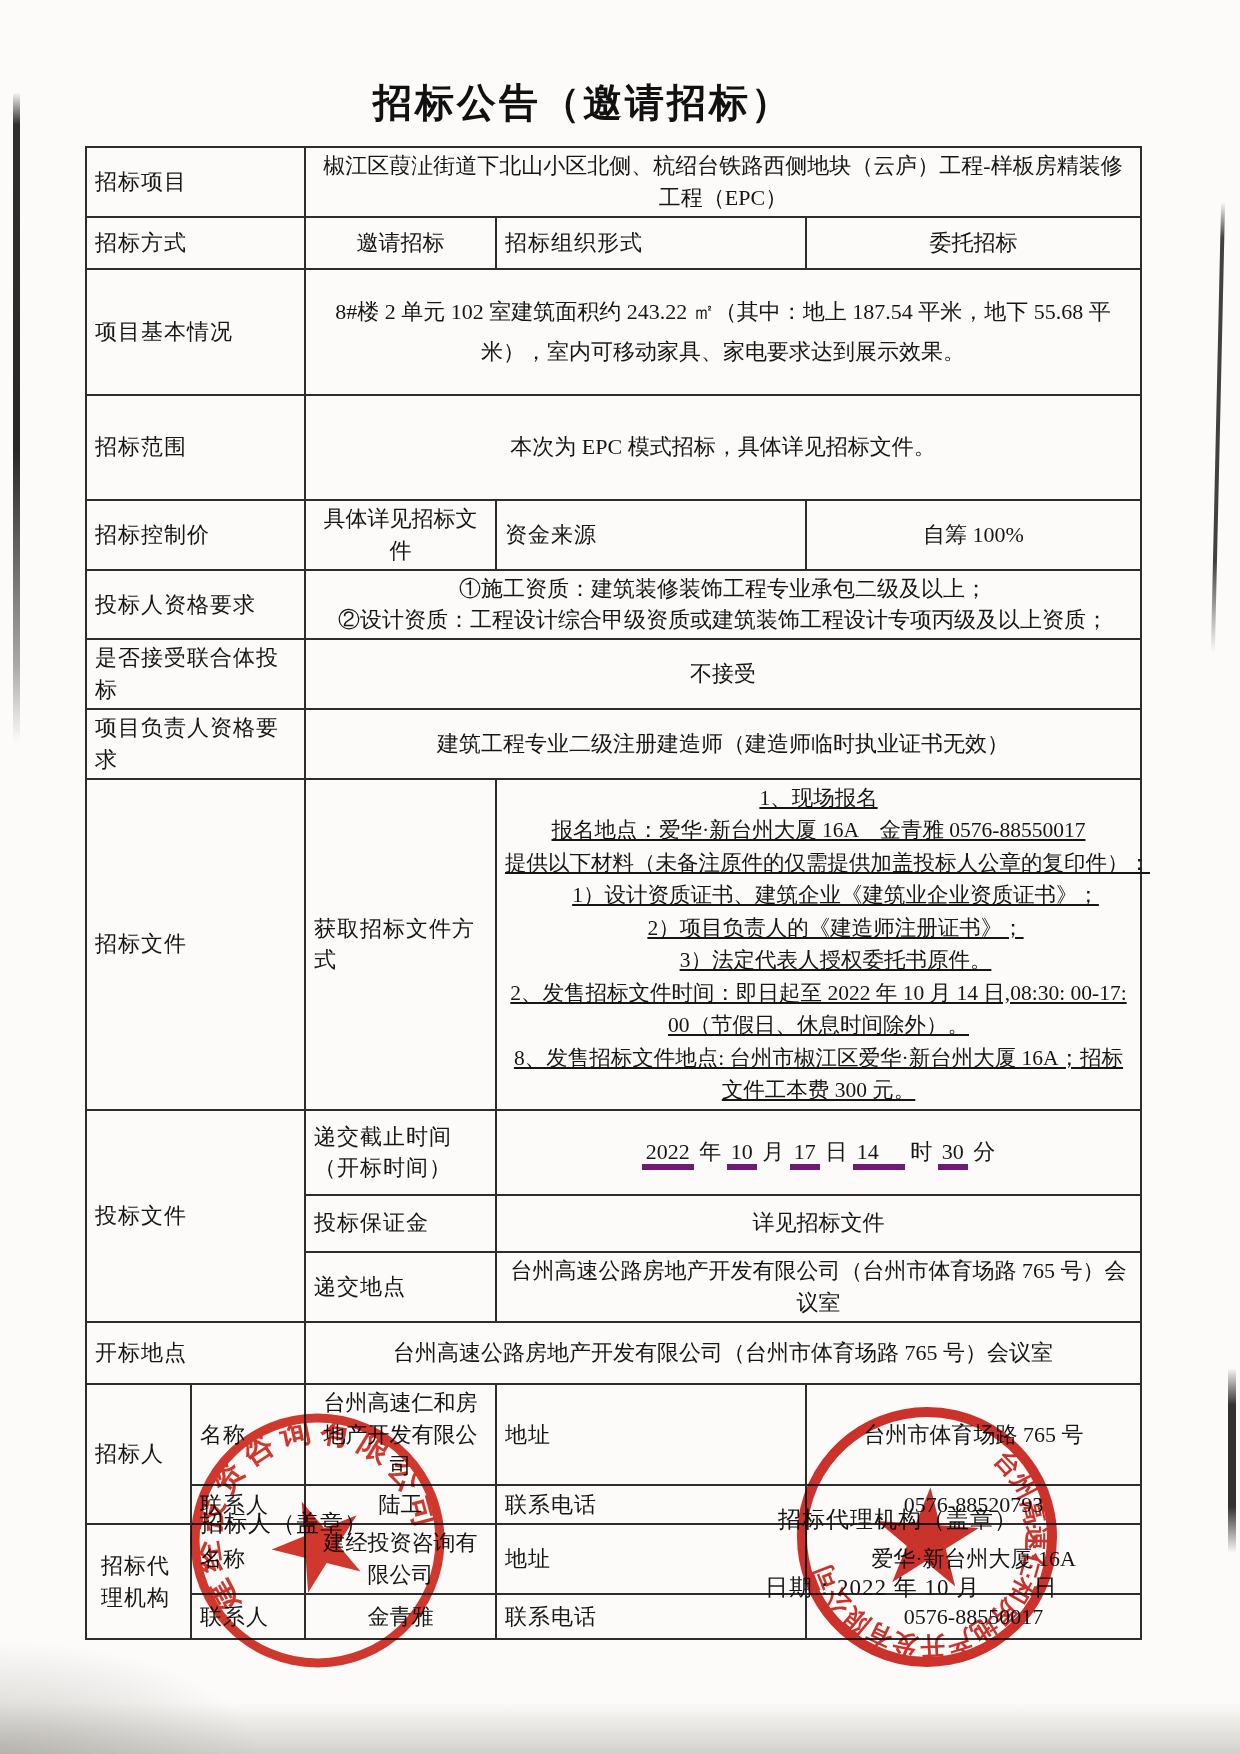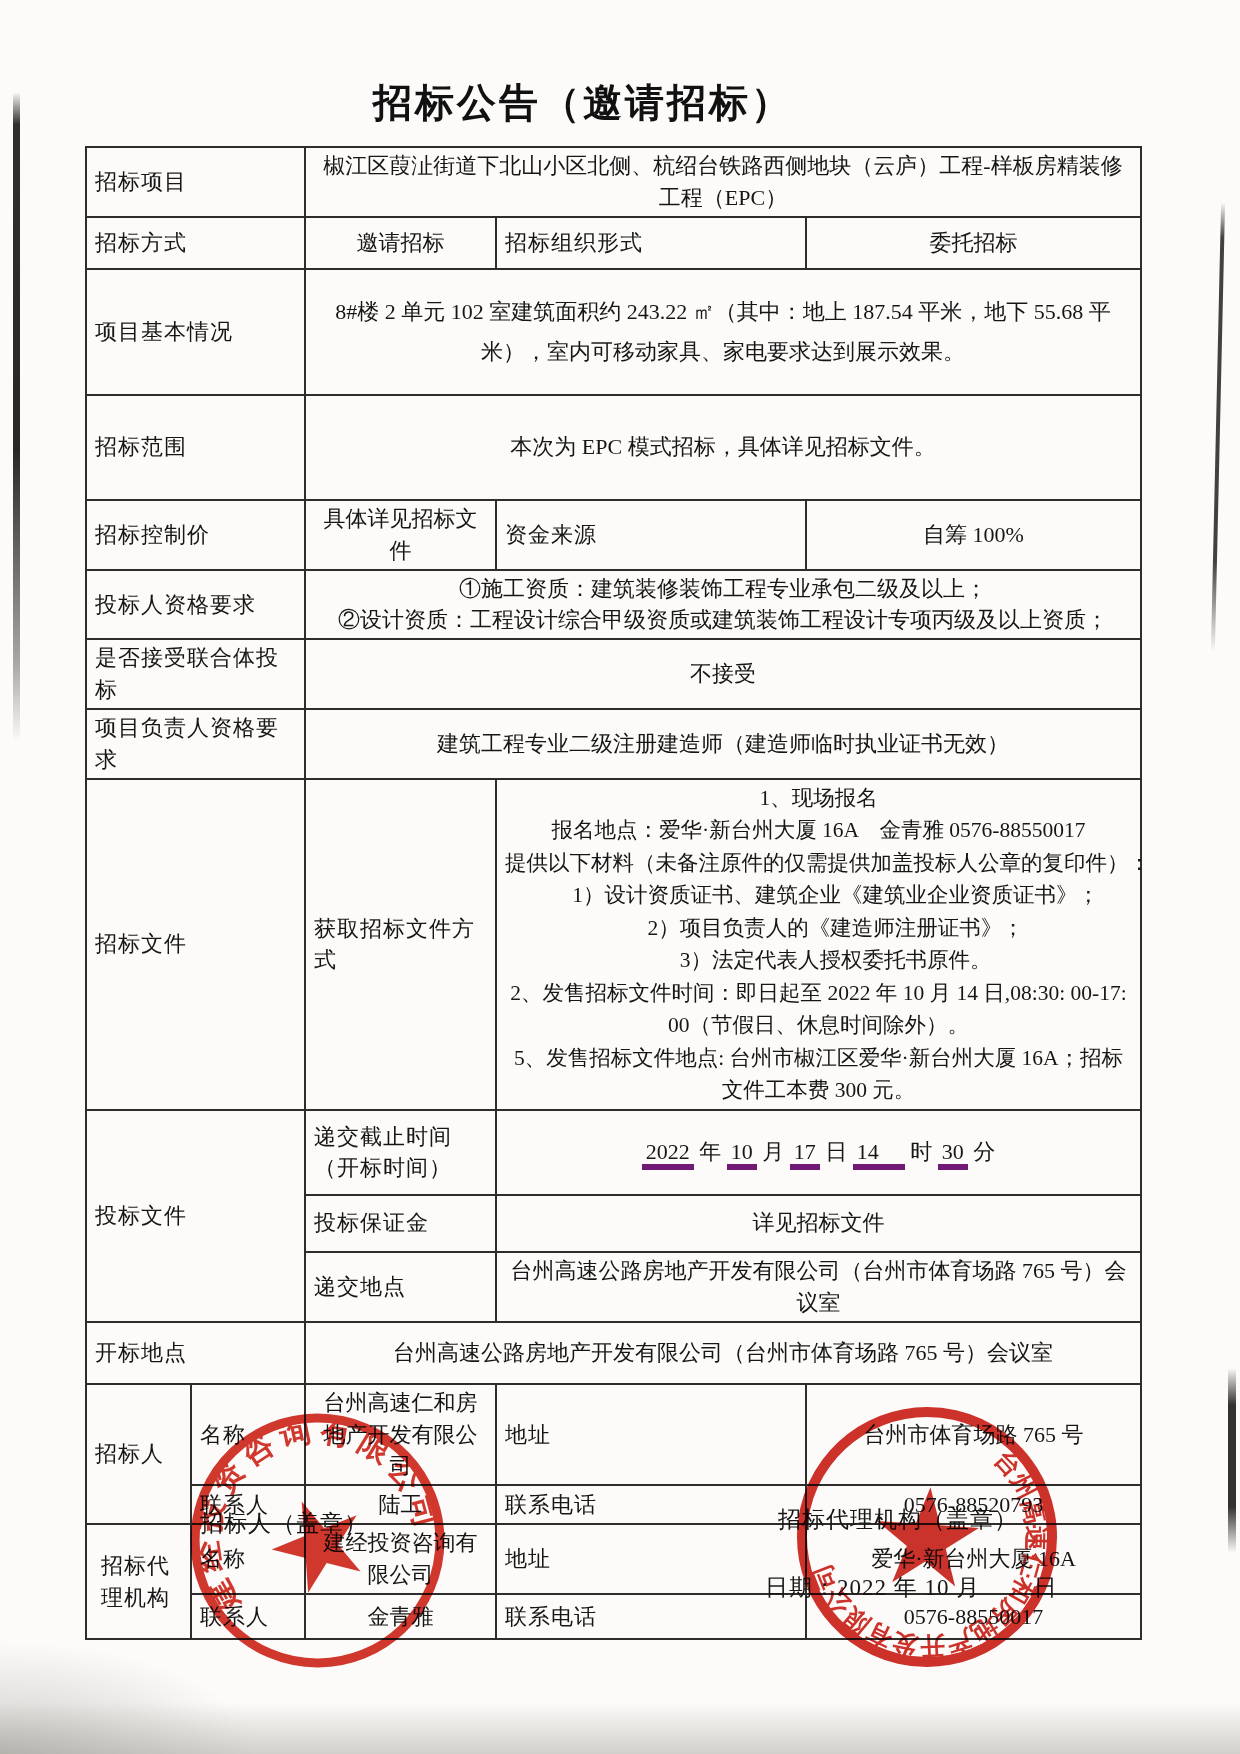--- a/index.html
+++ b/index.html
@@ -11,21 +11,21 @@
   
   table.doc{position:absolute;left:85px;top:146px;width:1055px;border-collapse:collapse;table-layout:fixed;}
   table.doc td{border:2px solid #2e2d2b;vertical-align:middle;font-size:22px;line-height:1.45;
                padding:2px 8px;color:#161616;}
   td.lab{text-align:left;letter-spacing:1px;}
   td.cl{text-align:center;padding-left:14px;}
   td.cc{text-align:center;}
   .lsA{letter-spacing:7px;}
   .lsB{letter-spacing:3px;}
   .twoLine div{text-align:center;}
-  .filelines div{line-height:32.5px;white-space:nowrap;}
+  .filelines div{line-height:32.5px;white-space:nowrap;text-decoration:underline;}
   .filelines .indent{padding-left:34px;}
   .u{border-bottom:6px solid #701a75;padding:0 4px;}
   .u.wide{padding-right:26px;}
   
   .sig{position:absolute;font-size:23px;color:#161616;letter-spacing:1px;}
   
   .seal{position:absolute;mix-blend-mode:multiply;opacity:0.93;}
   
   .art{position:absolute;pointer-events:none;}
   .art-left{left:13px;top:92px;width:7px;height:650px;border-radius:4px;
@@ -111,21 +111,21 @@
       <td class="lab">获取招标文件方式</td>
       <td colspan="2" class="cl filelines" style="font-size:21.5px">
         <div>1、现场报名</div>
         <div>报名地点：爱华·新台州大厦 16A　金青雅 0576-88550017</div>
         <div>提供以下材料（未备注原件的仅需提供加盖投标人公章的复印件）：</div>
         <div class="indent">1）设计资质证书、建筑企业《建筑业企业资质证书》；</div>
         <div class="indent">2）项目负责人的《建造师注册证书》；</div>
         <div class="indent">3）法定代表人授权委托书原件。</div>
         <div>2、发售招标文件时间：即日起至 2022 年 10 月 14 日,08:30: 00-17:</div>
         <div>00（节假日、休息时间除外）。</div>
-        <div>5、发售招标文件地点: 台州市椒江区爱华·新台州大厦 16A；招标</div>
+        <div>8、发售招标文件地点: 台州市椒江区爱华·新台州大厦 16A；招标</div>
         <div>文件工本费 300 元。</div>
       </td>
     </tr>
 
     <tr style="height:85px">
       <td colspan="2" rowspan="3" class="lab lsA">投标文件</td>
       <td class="lab">
         <div>递交截止时间</div>
         <div>（开标时间）</div>
       </td>

